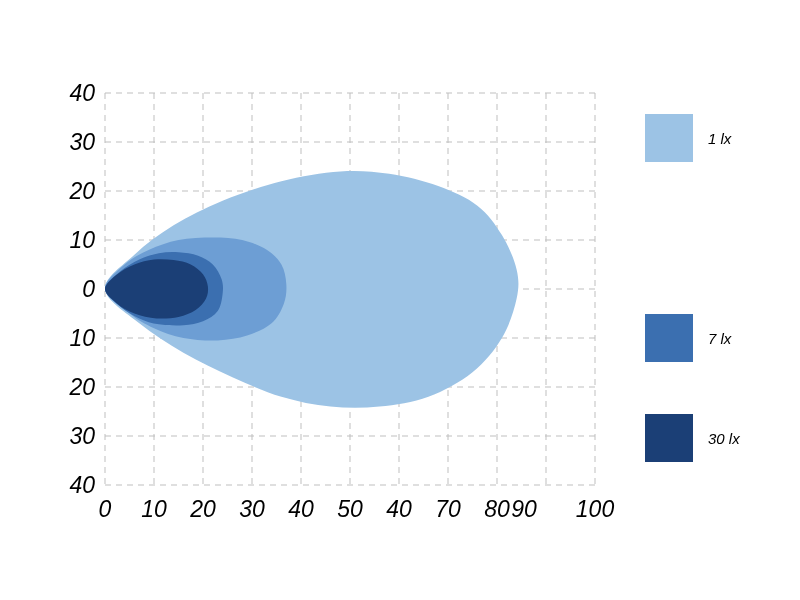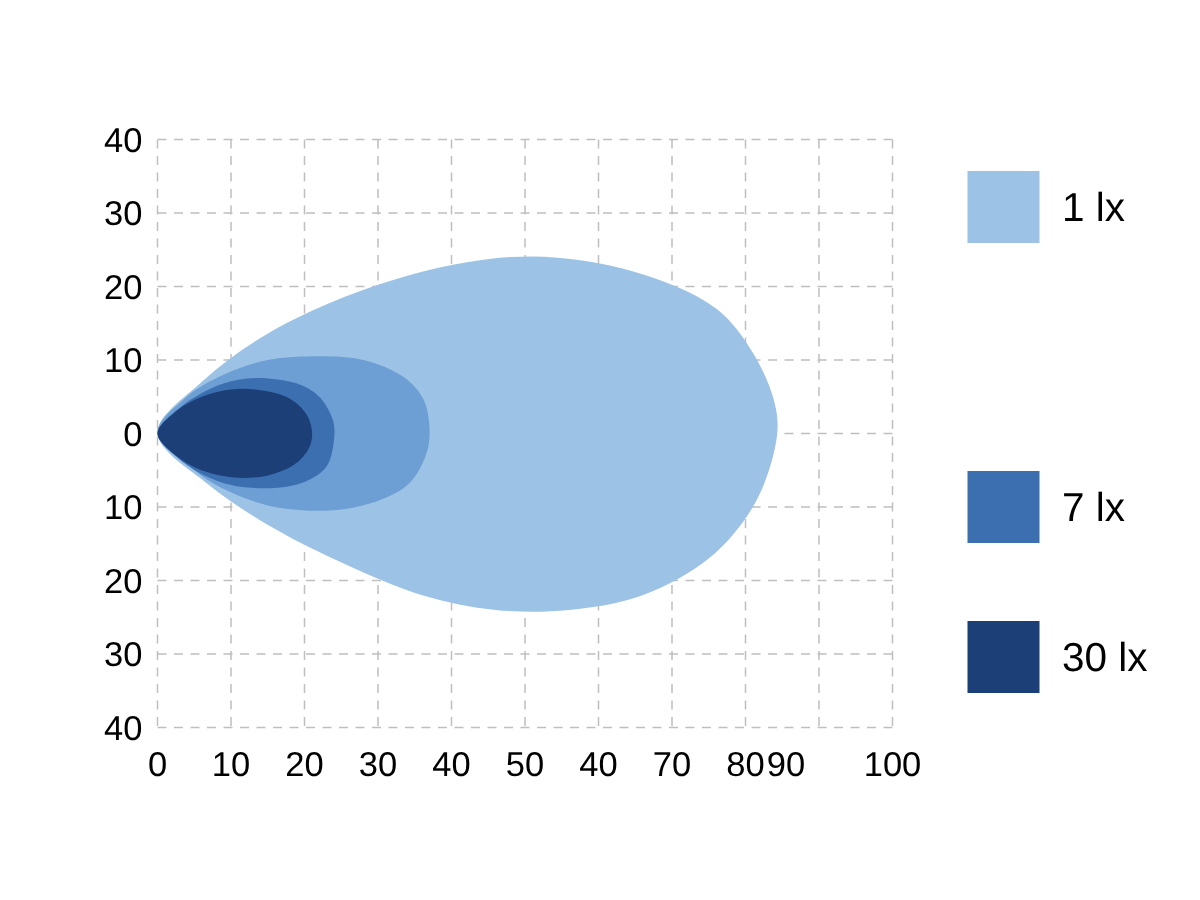--- a/index.html
+++ b/index.html
@@ -14,20 +14,21 @@
     color: #000000;
     overflow: hidden;
     position: relative;
   }
 
   #chart-root {
     position: absolute;
     left: 0; top: 0;
     width: 800px;
     height: 600px;
+    font-style: italic;
   }
 
   
   .plot-wrap {
     position: absolute;
     left: 105px;
     top: 93px;
     width: 490px;
     height: 392px;
   }
@@ -93,21 +94,21 @@
     display: flex;
     align-items: center;
   }
   .legend-swatch {
     width: 48px;
     height: 48px;
     flex: 0 0 48px;
   }
   .legend-label {
     margin-left: 15px;
-    font-size: 27px;
+    font-size: 15px;
     line-height: 23px;
     color: #000;
     white-space: nowrap;
   }
 </style>
 </head>
 <body>
 
 <div id="chart-root">
 

